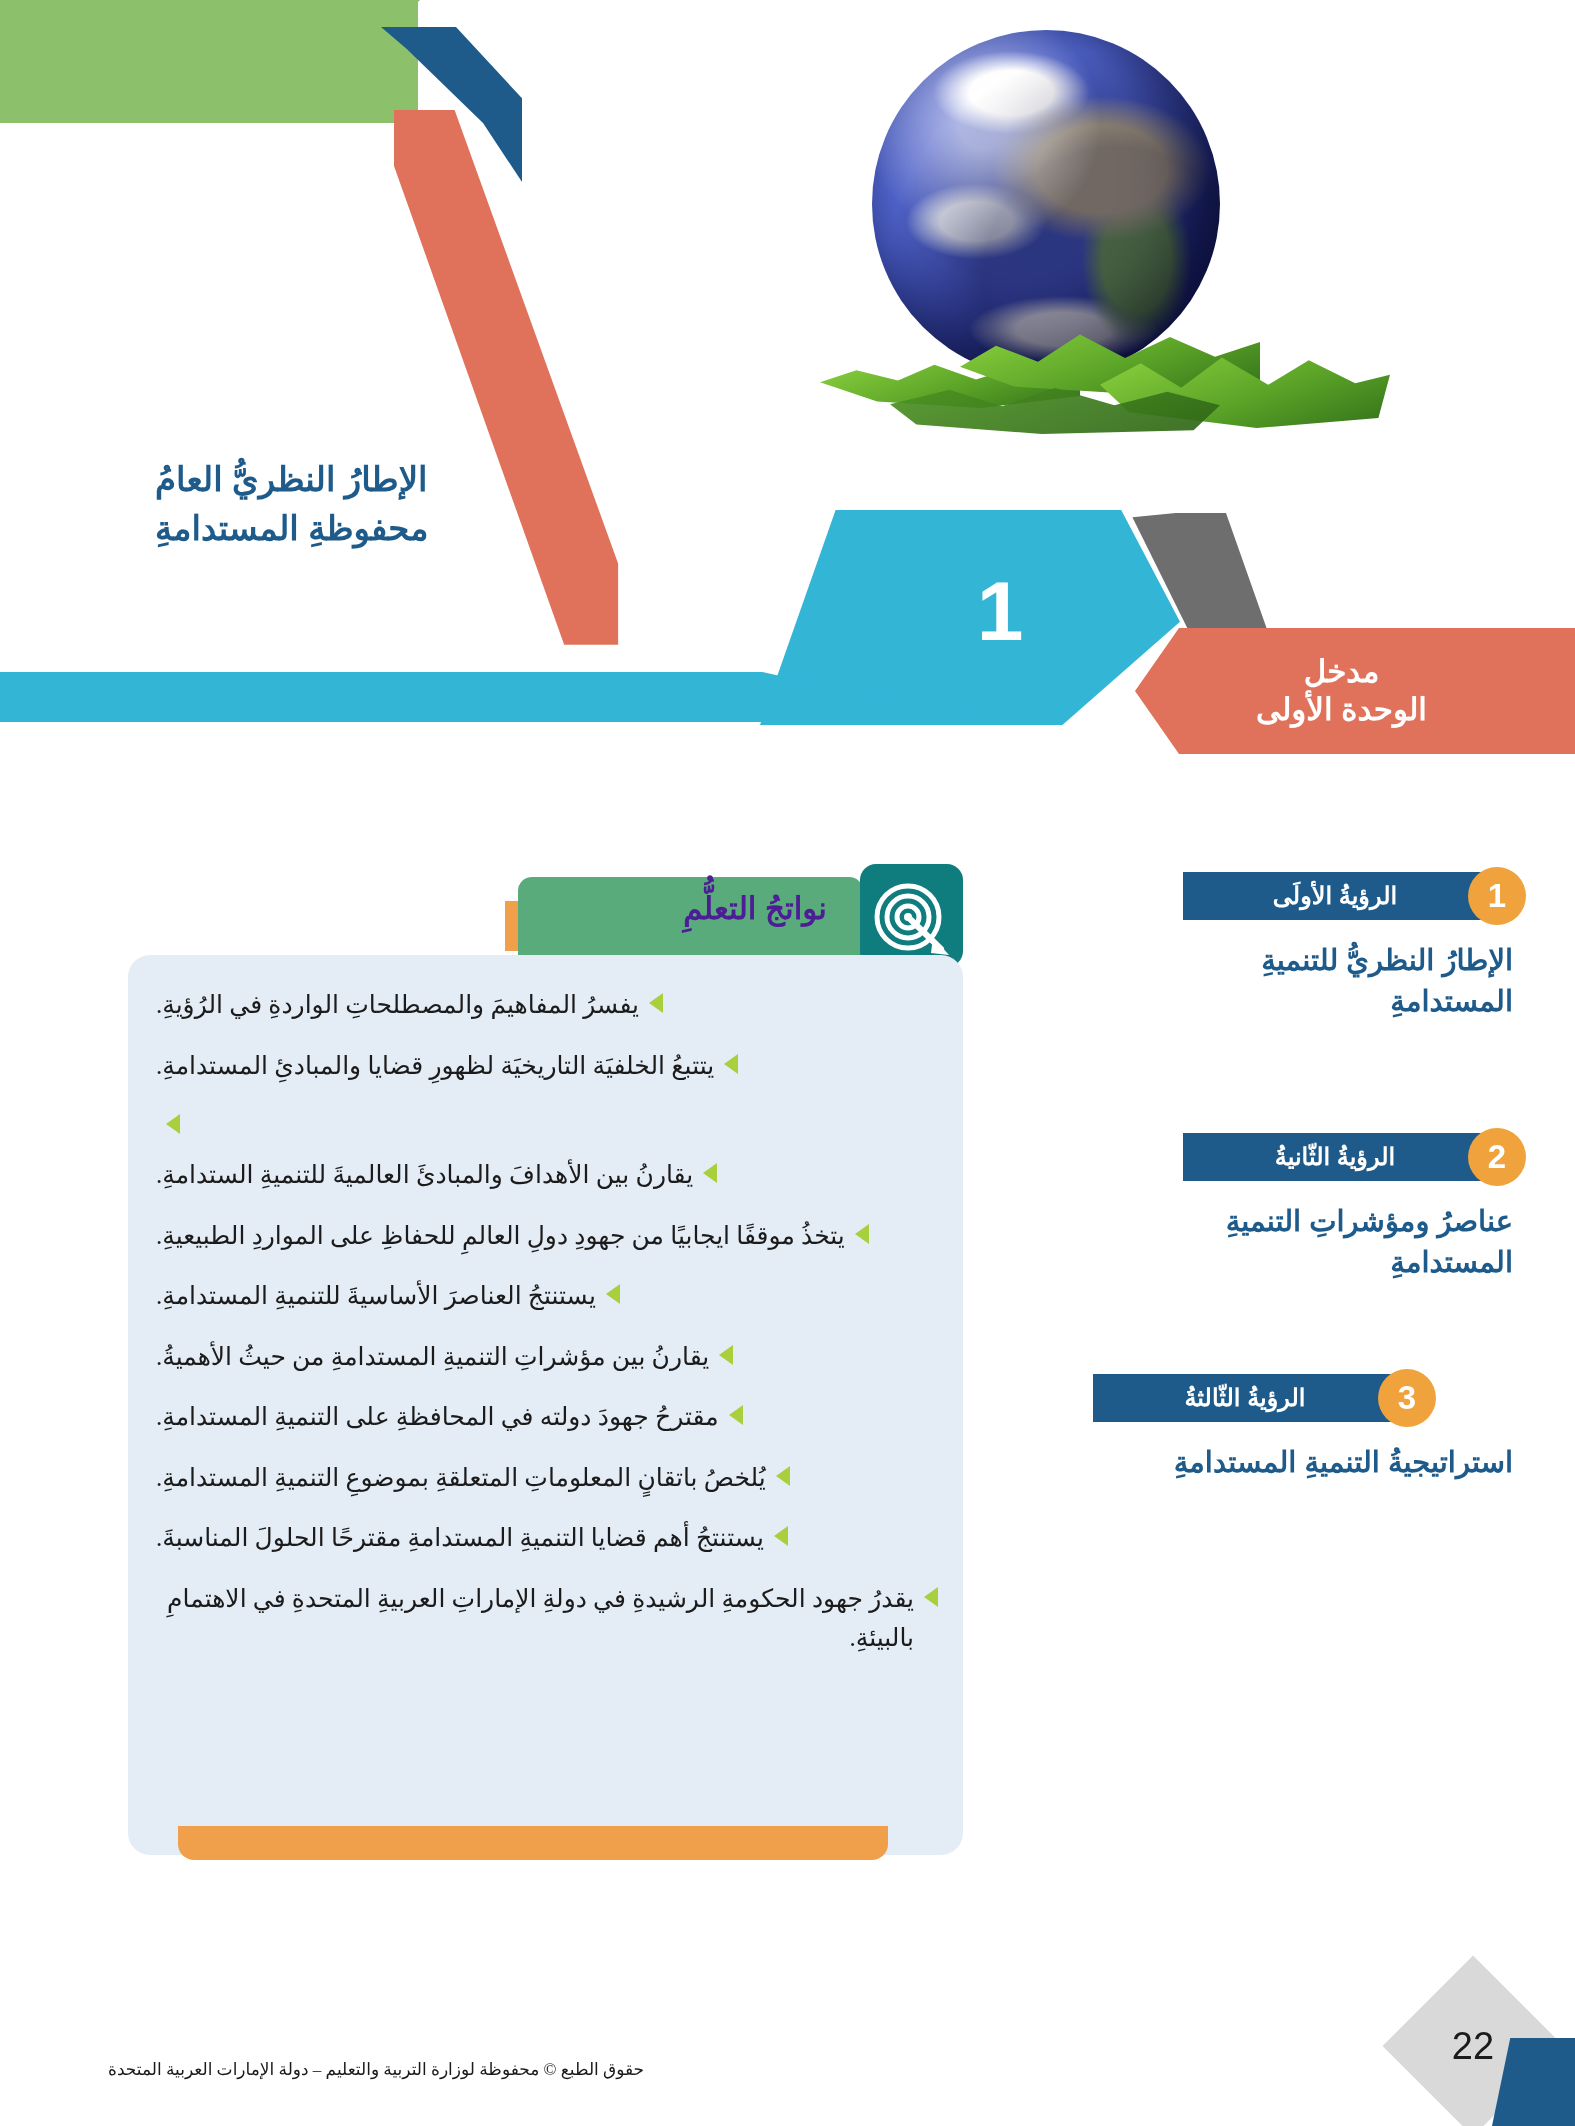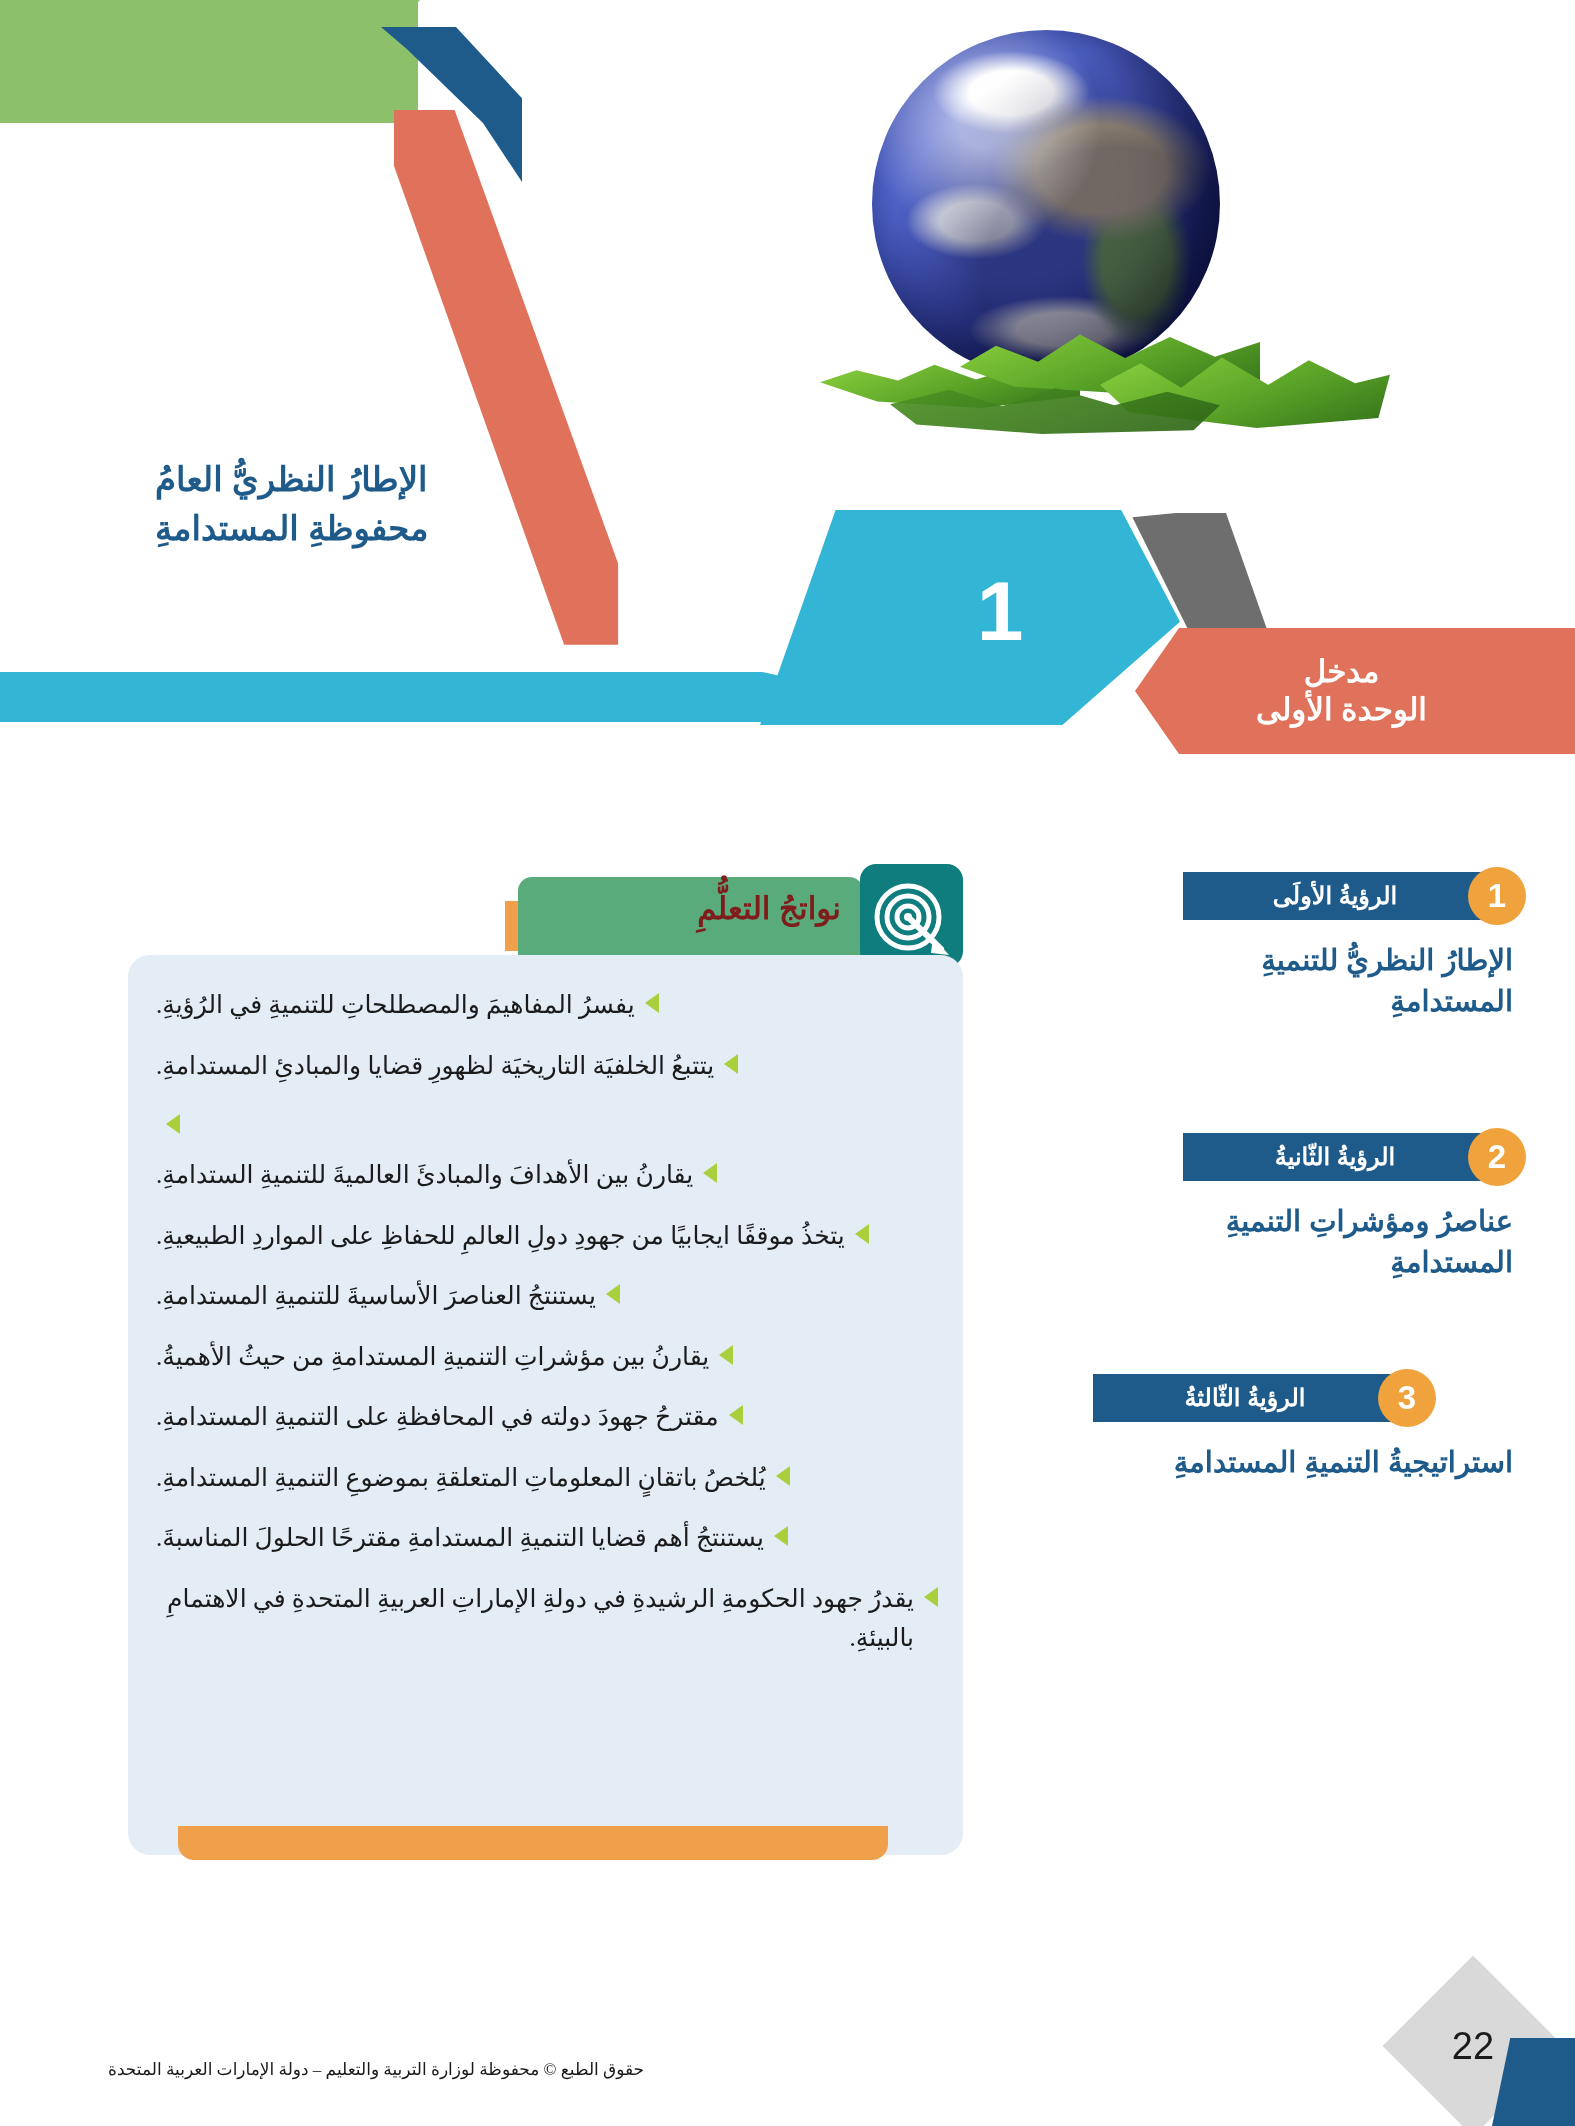--- a/index.html
+++ b/index.html
@@ -121,22 +121,22 @@
   }
 
   
   .lo-head{
     position:absolute;left:518px;top:877px;width:345px;height:78px;
     background:#5aab7c;border-radius:14px 14px 0 0;
     display:flex;align-items:center;justify-content:flex-start;
     padding-right:0;box-sizing:border-box;
   }
   .lo-head-label{
-    position:absolute;right:22px;top:13px;
-    color:#7f1d1d;font-weight:bold;font-size:31px;
+    position:absolute;right:36px;top:13px;
+    color:#4c1d95;font-weight:bold;font-size:31px;
     white-space:nowrap;
   }
   .lo-icon{
     position:absolute;left:860px;top:864px;width:103px;height:103px;
     background:#0f7d7e;border-radius:16px;
   }
   .lo-icon svg{position:absolute;left:11px;top:11px;}
   .lo-orange-tab{
     position:absolute;left:505px;top:901px;width:18px;height:50px;
     background:#f0a04b;
@@ -279,21 +279,21 @@
       <circle cx="37" cy="42" r="4" fill="#ffffff"></circle>
       <path d="M37 42 L70 74" stroke="#ffffff" stroke-width="6" stroke-linecap="round"></path>
       <path d="M62 62 L78 80 L60 78 Z" fill="#ffffff"></path>
     </svg>
   </div>
   <div class="lo-card"></div>
   <div class="lo-card-shadow"></div>
   <div class="lo-list" id="lo-list">
       <div class="lo-item">
         <span class="bullet"></span>
-        <span class="txt">يفسرُ المفاهيمَ والمصطلحاتِ للتنميةِ في الرُؤيةِ.</span>
+        <span class="txt">يفسرُ المفاهيمَ والمصطلحاتِ الواردةِ في الرُؤيةِ.</span>
       </div>
       <div class="lo-item">
         <span class="bullet"></span>
         <span class="txt">يتتبعُ الخلفيَة التاريخيَة لظهورِ قضايا والمبادئِ المستدامةِ.</span>
       </div>
       <div class="lo-item">
         <span class="bullet"></span>
       </div>
       <div class="lo-item">
         <span class="bullet"></span>

